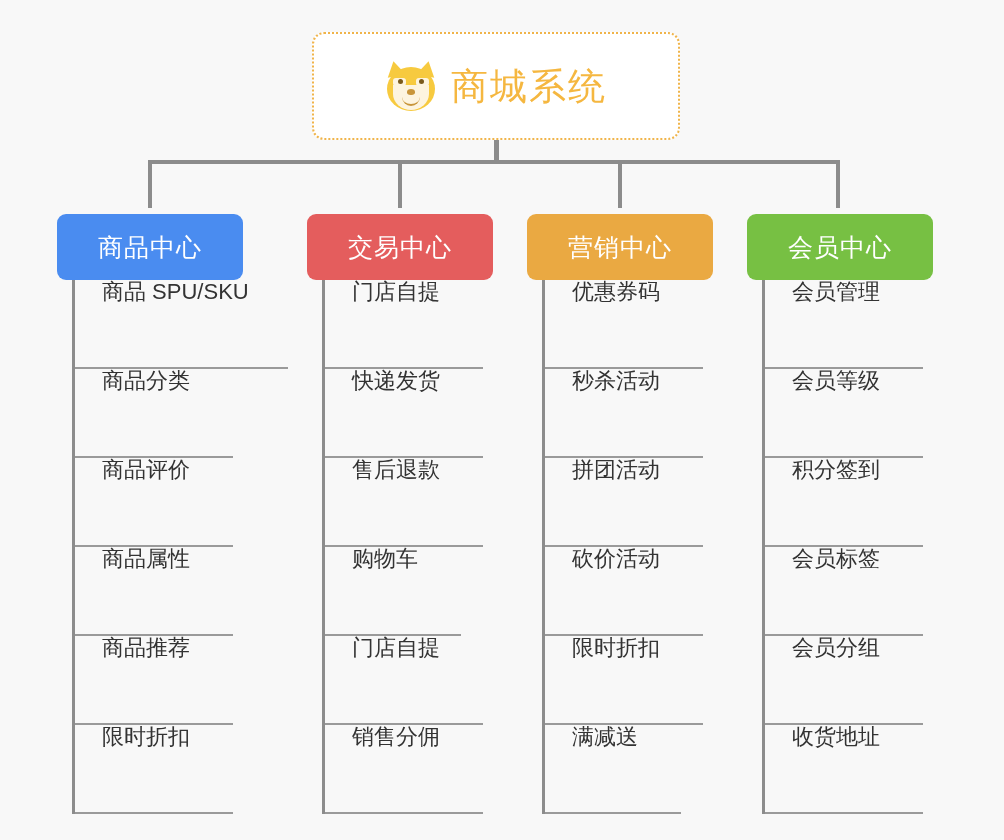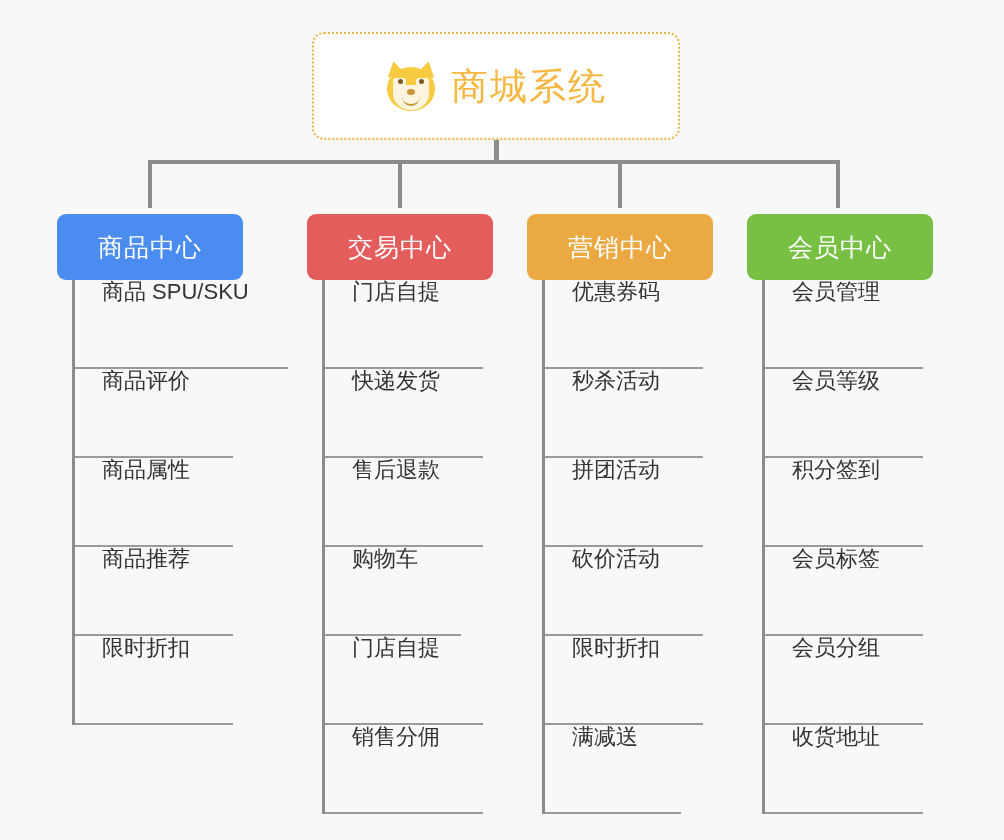--- a/index.html
+++ b/index.html
@@ -203,20 +203,24 @@
   <div class="column col-1">
     <div class="cat-header" style="background: rgb(74, 140, 240);">
       <span>商品中心</span>
     </div>
     <div class="leaf-list">
       <div class="leaf">
         <span class="leaf-label">商品 SPU/SKU</span>
         <span class="leaf-rule" style="width: 213px;"></span>
       </div>
       <div class="leaf">
+        <span class="leaf-label">商品分类</span>
+        <span class="leaf-rule" style="width: 158px;"></span>
+      </div>
+      <div class="leaf">
         <span class="leaf-label">商品评价</span>
         <span class="leaf-rule" style="width: 158px;"></span>
       </div>
       <div class="leaf">
         <span class="leaf-label">商品属性</span>
         <span class="leaf-rule" style="width: 158px;"></span>
       </div>
       <div class="leaf">
         <span class="leaf-label">商品推荐</span>
         <span class="leaf-rule" style="width: 158px;"></span>

